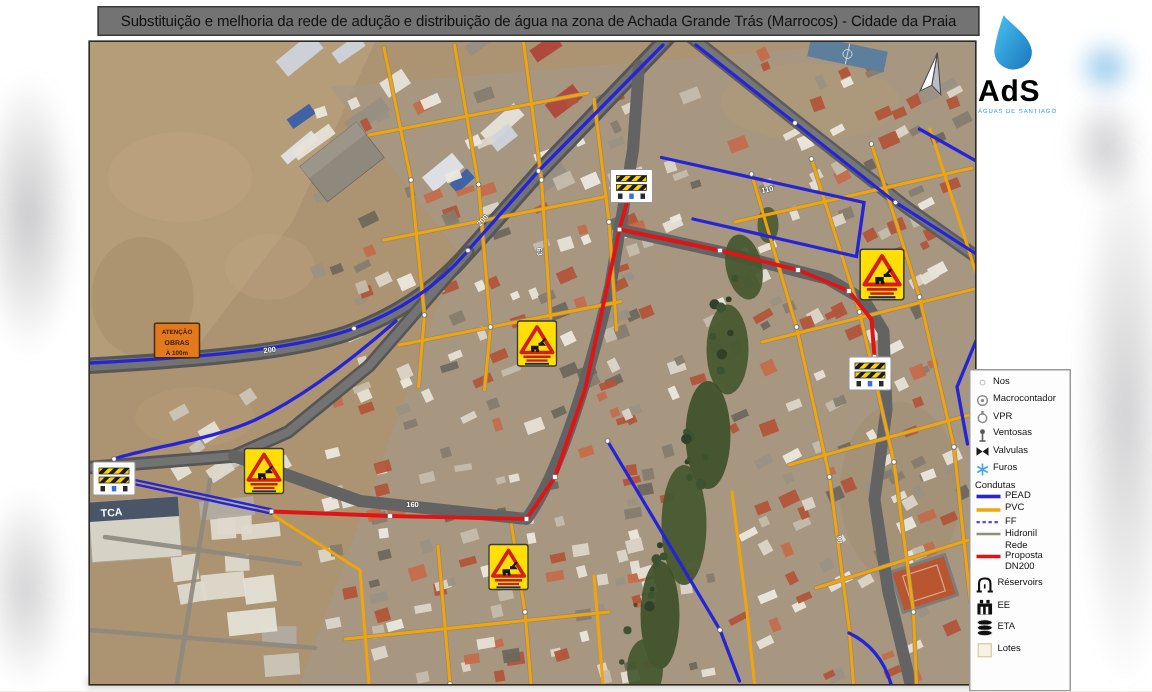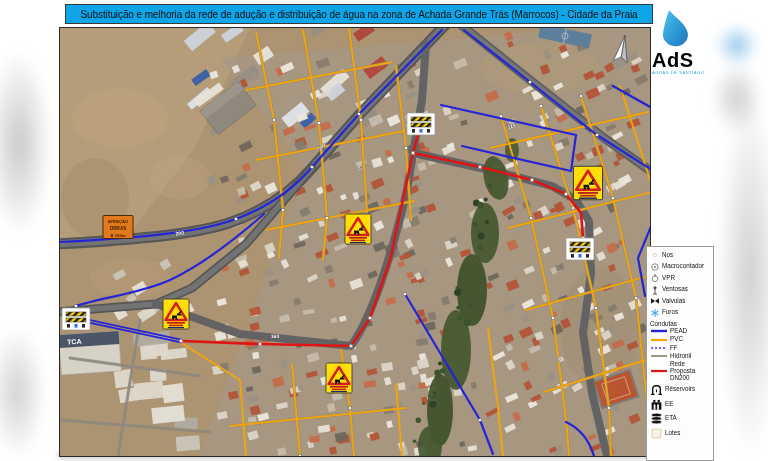--- a/index.html
+++ b/index.html
@@ -7,21 +7,21 @@
          font-family:"Liberation Sans",sans-serif;}
   
   .blur{position:absolute;pointer-events:none;filter:blur(6px);}
   .b1{left:-14px;top:48px;width:66px;height:190px;background:radial-gradient(ellipse at center,rgba(125,125,130,.42),rgba(125,125,130,0) 70%);}
   .b2{left:-12px;top:325px;width:58px;height:135px;background:radial-gradient(ellipse at center,rgba(125,125,130,.35),rgba(125,125,130,0) 70%);}
   .b3{right:-14px;top:95px;width:64px;height:360px;background:radial-gradient(ellipse at center,rgba(130,130,135,.38),rgba(130,130,135,0) 72%);}
   .b4{left:58px;top:452px;width:604px;height:9px;background:linear-gradient(#bcbcbc,#f4f4f4);filter:blur(2px);}
   .b5{left:716px;top:24px;width:42px;height:42px;background:radial-gradient(circle,rgba(50,150,215,.55),rgba(50,150,215,0) 70%);}
   .b6{left:712px;top:62px;width:50px;height:72px;background:radial-gradient(ellipse,rgba(140,140,148,.42),rgba(140,140,148,0) 72%);}
 
-  .titlebar{position:absolute;left:65px;top:4px;width:588px;height:20px;background:#0ea5e9;
+  .titlebar{position:absolute;left:65px;top:4px;width:588px;height:20px;background:#737373;
             border:1px solid #3a3a3a;box-sizing:border-box;display:flex;align-items:center;justify-content:center;
             font-size:10px;color:#111;white-space:nowrap;letter-spacing:-0.1px;}
 
   .mapbox{position:absolute;left:59px;top:27px;width:590px;height:428px;border:1px solid #2b2b2b;
           overflow:hidden;background:#ac9371;}
   .mapbox svg{display:block;}
 
   
   .logo{position:absolute;left:652px;top:8px;width:64px;text-align:left;}
   .logo .drop{width:34px;height:40px;margin-left:6px;}

